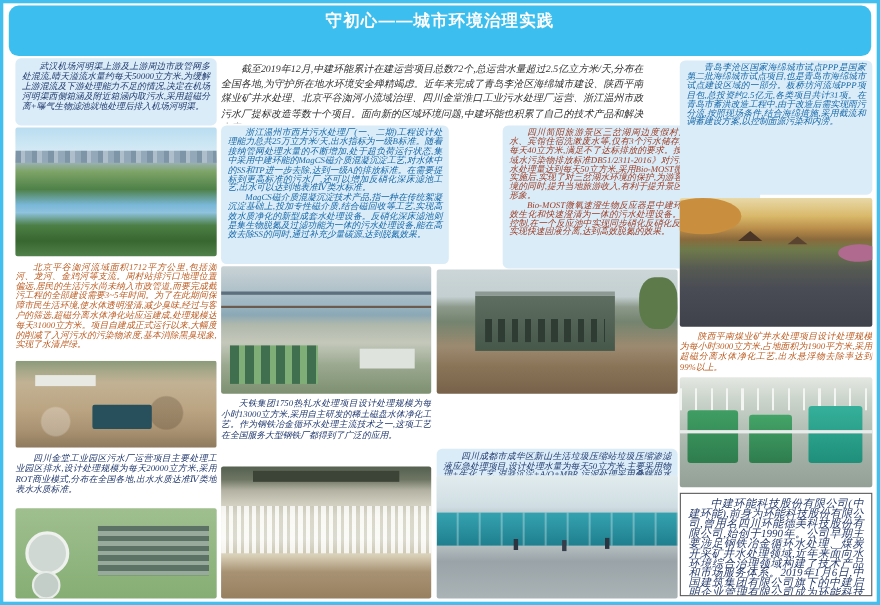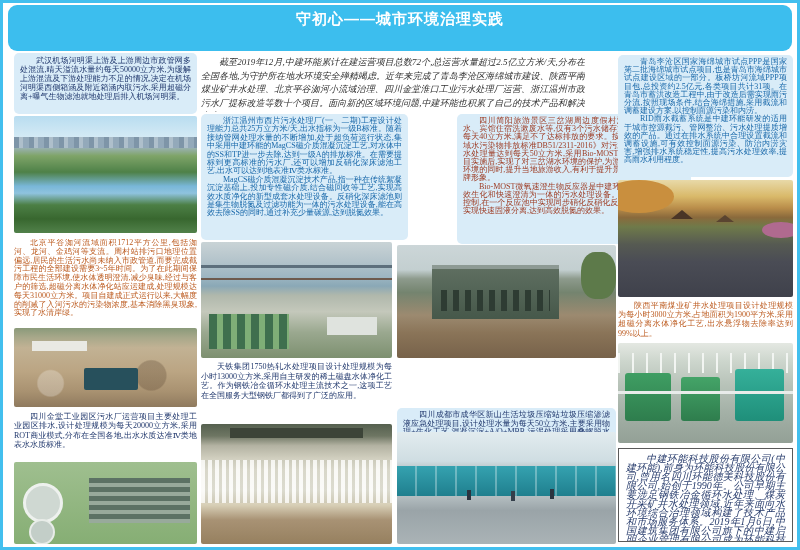--- a/index.html
+++ b/index.html
@@ -17,21 +17,21 @@
   .banner .s{margin-top:3px;font-style:italic;font-size:10px;letter-spacing:2.5px;color:#f4fcff;}
   
   .txt{position:absolute;overflow:hidden;text-align:justify;}
   .txt p{margin:0;text-indent:2em;}
   .box{background:#d9ecf8;border-radius:5px;padding:3px 6px;box-sizing:border-box;}
   .navy{color:#21386d;}
   .blue{color:#1767a9;}
   .orange{color:#bc5a1e;}
   .maroon{color:#9d3a22;}
   .intro{font-style:italic;color:#303030;font-size:9px;line-height:13.5px;}
-  .f8{font-size:8px;}
+  .f8{font-size:8px;font-style:italic;}
   .company{background:#ffffff;border:1px solid #5a5a5a;padding:5px 7px;box-sizing:border-box;
            font-style:italic;color:#24396a;font-size:10px;line-height:9px;}
 </style>
 </head>
 <body>
 
 <div id="page">
 
   <div class="abs banner">
     <div class="t">守初心——城市环境治理实践</div>
@@ -106,21 +106,20 @@
 
   <div class="ph" style="left:394px;top:429px;width:219px;height:112px;background:linear-gradient(180deg,#e2ecef 0%,#cfdde2 26%,#bcc8cc 32%,#b3bdc0 58%,#9aa4a8 70%,#aab3b6 100%);">
     <div style="left:0;top:30%;width:100%;height:27%;background:repeating-linear-gradient(90deg,transparent 0 18px,rgba(255,255,255,.3) 18px 20px),linear-gradient(180deg,#35a2b0,#1f7f8e);"></div>
     <div style="left:32%;top:52%;width:4px;height:10px;background:#2b3440;"></div>
     <div style="left:52%;top:53%;width:4px;height:10px;background:#343e4a;"></div>
     <div style="left:70%;top:51%;width:4px;height:10px;background:#2b3440;"></div>
   </div>
 
   <div class="txt box blue f8" style="left:615px;top:52px;width:175px;height:122px;line-height:8.2px;">
     <p>青岛李沧区国家海绵城市试点PPP是国家第二批海绵城市试点项目,也是青岛市海绵城市试点建设区域的一部分。板桥坊河流域PPP项目包,总投资约2.5亿元,各类项目共计31项。在青岛市蓄洪改造工程中,由于改造后需实现雨污分流,按照现场条件,结合海绵措施,采用截流和调蓄建设方案,以控制面源污染和内涝。</p>
-    <p>RID雨水截蓄系统是中建环能研发的适用于城市控源截污、管网整治、污水处理提质增效的产品。通过在排水系统中合理设置截流和调蓄设施,可有效控制面源污染、防治内涝灾害,增强排水系统稳定性,提高污水处理效率,提高雨水利用程度。</p>
   </div>
 
   <div class="ph" style="left:615px;top:177px;width:175px;height:117px;background:linear-gradient(180deg,#e8d9a8 0%,#d9b96a 14%,#b98d4a 24%,#8a6a3c 32%,#6f7a4a 40%,#565a52 55%,#4a4c55 70%,#3f414b 100%);">
     <div style="left:-8%;top:0;width:40%;height:28%;background:#c98f3e;border-radius:50%;"></div>
     <div style="right:-4%;top:36%;width:22%;height:14%;background:#b06a8f;border-radius:50%;"></div>
     <div style="left:30%;top:26%;width:0;height:0;border-left:11px solid transparent;border-right:11px solid transparent;border-bottom:9px solid #4a3526;"></div>
     <div style="left:56%;top:30%;width:0;height:0;border-left:9px solid transparent;border-right:9px solid transparent;border-bottom:7px solid #5a4430;"></div>
   </div>
 
   <div class="txt orange f8" style="left:615px;top:298px;width:175px;height:40px;line-height:9.2px;">

